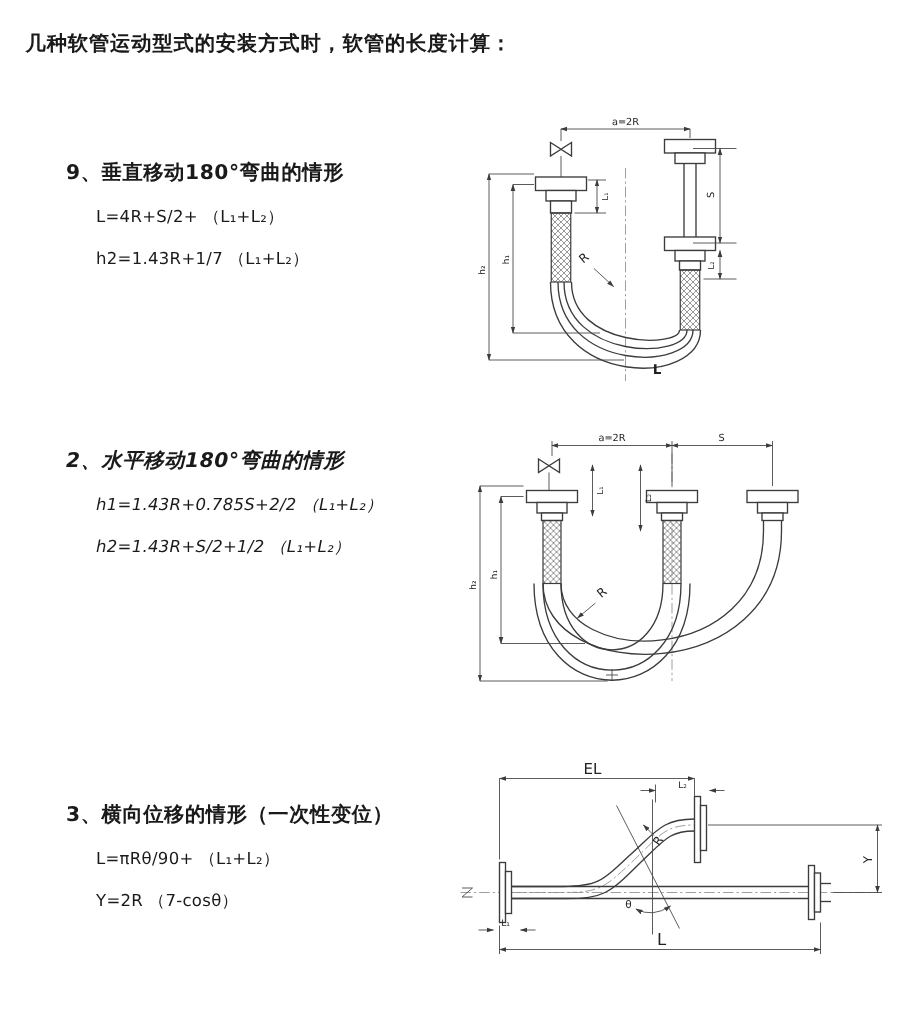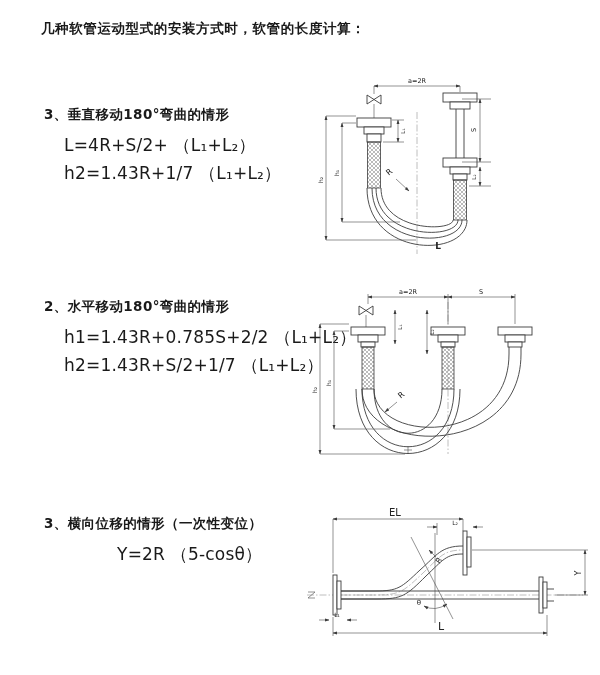--- a/index.html
+++ b/index.html
@@ -2,46 +2,46 @@
 <html><head>
 <meta charset="utf-8">
 <style>
   html,body{margin:0;padding:0;}
   body{
     width:600px;height:675px;background:#ffffff;position:relative;
     font-family:"DejaVu Sans","Liberation Sans",sans-serif;color:#1a1a1a;
     overflow:hidden;
   }
   .title{
-    position:absolute;left:41px;top:20px;font-size:13.5px;font-weight:600;
+    position:absolute;left:17px;top:20px;font-size:13.5px;font-weight:600;
     letter-spacing:0.6px;white-space:nowrap;
   }
   .section-text{position:absolute;left:44px;}
   .sec-heading{font-size:13.5px;font-weight:600;letter-spacing:0.4px;white-space:nowrap;}
   .formulas{margin-top:7px;}
   .formula{
-    margin-left:20px;font-size:17px;line-height:28px;white-space:nowrap;
+    margin-left:20px;font-size:11px;line-height:28px;white-space:nowrap;
     font-weight:500;letter-spacing:0.2px;
   }
   .diagram{position:absolute;}
   svg{display:block;}
   .ln{fill:none;stroke:#3c3c3c;stroke-width:0.9;}
   .part{fill:#ffffff;stroke:#3c3c3c;stroke-width:0.9;}
   .braid{stroke:#3c3c3c;stroke-width:0.8;}
   .dim{fill:none;stroke:#4a4a4a;stroke-width:0.6;}
   .cl{fill:none;stroke:#8a8a8a;stroke-width:0.55;stroke-dasharray:7 2 1.5 2;}
   text.dl{fill:#222222;font-size:6.5px;font-family:"DejaVu Sans","Liberation Sans",sans-serif;}
 </style>
 </head>
 <body>
 
 <div class="title">几种软管运动型式的安装方式时，软管的长度计算：</div>
 
 <div class="section-text" style="top:106px;">
-  <div class="sec-heading">3、垂直移动180°弯曲的情形</div>
+  <div class="sec-heading">9、垂直移动180°弯曲的情形</div>
   <div class="formulas">
     <div class="formula">L=4R+S/2+ （L₁+L₂）</div>
     <div class="formula">h2=1.43R+1/7 （L₁+L₂）</div>
   </div>
 </div>
 
 <div class="diagram" style="left:312px;top:70px;">
 <svg width="285" height="190" viewBox="0 0 285 190">
   <defs>
     <marker id="arrA" viewBox="0 0 10 10" refX="9" refY="5" markerWidth="8" markerHeight="8" orient="auto-start-reverse">
@@ -113,25 +113,25 @@
     <text class="dl" transform="rotate(-90 93 61)" x="93" y="61" text-anchor="middle" style="font-size:5.5px">L₁</text>
 
     <line class="dim" x1="84" y1="109" x2="97" y2="121" marker-end="url(#arrA)"></line>
     <text class="dl" transform="rotate(-40 79 104)" x="79" y="104" text-anchor="middle" style="font-size:8px">R</text>
 
     <text class="dl" x="126" y="179" text-anchor="middle" style="font-size:9px;font-weight:bold">L</text>
   </g>
 </svg>
 </div>
 
-<div class="section-text" style="top:298px;">
+<div class="section-text" style="top:298px;font-style:italic;">
   <div class="sec-heading">2、水平移动180°弯曲的情形</div>
   <div class="formulas">
     <div class="formula">h1=1.43R+0.785S+2/2 （L₁+L₂）</div>
-    <div class="formula">h2=1.43R+S/2+1/7 （L₁+L₂）</div>
+    <div class="formula">h2=1.43R+S/2+1/2 （L₁+L₂）</div>
   </div>
 </div>
 
 <div class="diagram" style="left:305px;top:282px;">
 <svg width="290" height="183" viewBox="0 0 290 183">
   <defs>
     <marker id="arrB" viewBox="0 0 10 10" refX="9" refY="5" markerWidth="8" markerHeight="8" orient="auto-start-reverse">
       <path d="M0 1.8 L10 5 L0 8.2 z" fill="#3c3c3c"></path>
     </marker>
     <pattern id="brB" width="4" height="4" patternUnits="userSpaceOnUse">
@@ -197,24 +197,25 @@
     <text class="dl" transform="rotate(-90 97 45)" x="97" y="45" text-anchor="middle" style="font-size:5.5px">L₁</text>
     <line class="dim" x1="122" y1="28" x2="122" y2="72" marker-start="url(#arrB)" marker-end="url(#arrB)"></line>
     <text class="dl" transform="rotate(-90 129 50)" x="129" y="50" text-anchor="middle" style="font-size:5.5px">L₂</text>
 
     <line class="dim" x1="92" y1="120" x2="80" y2="130" marker-end="url(#arrB)"></line>
     <text class="dl" transform="rotate(-40 98 115)" x="98" y="115" text-anchor="middle" style="font-size:8px">R</text>
   </g>
 </svg>
 </div>
 
-<div class="section-text" style="top:515px;text-align:right;">
+<div class="section-text" style="top:534px;">
   <div class="sec-heading">3、横向位移的情形（一次性变位）</div>
   <div class="formulas">
-    <div class="formula">Y=2R （5-cosθ）</div>
+    <div class="formula">L=πRθ/90+ （L₁+L₂）</div>
+    <div class="formula">Y=2R （7-cosθ）</div>
   </div>
 </div>
 
 <div class="diagram" style="left:295px;top:505px;">
 <svg width="305" height="137" viewBox="0 0 305 137">
   <defs>
     <marker id="arrC" viewBox="0 0 10 10" refX="9" refY="5" markerWidth="8" markerHeight="8" orient="auto-start-reverse">
       <path d="M0 1.8 L10 5 L0 8.2 z" fill="#3c3c3c"></path>
     </marker>
   </defs>

